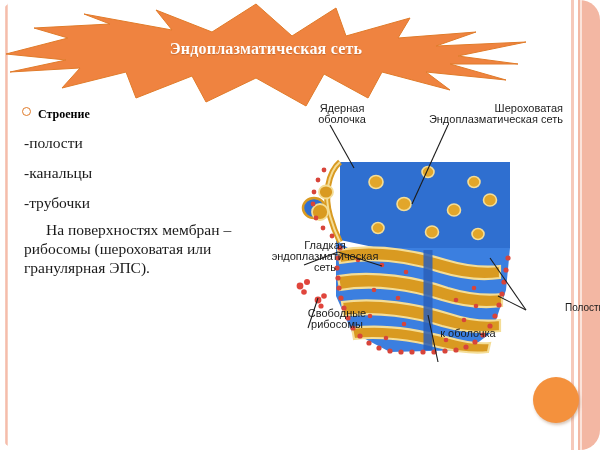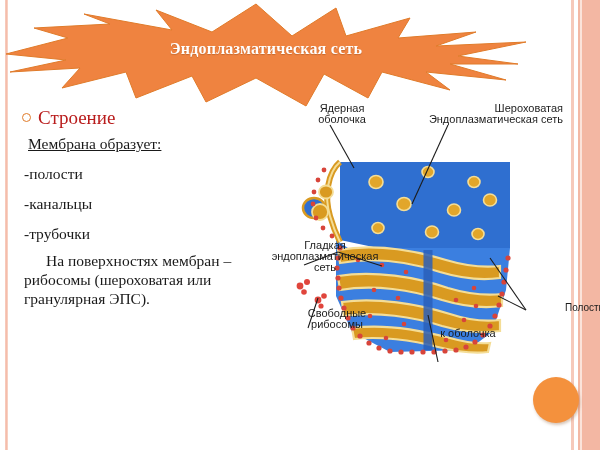--- a/index.html
+++ b/index.html
@@ -7,20 +7,21 @@
     padding: 0;
     background: #ffffff;
   }
   #slide {
     position: relative;
     width: 600px;
     height: 450px;
     background: #ffffff;
     overflow: hidden;
     font-family: "Liberation Serif", serif;
+    border-radius: 20px;
   }
 
   
   .edge-line-left {
     position: absolute;
     left: 5px; top: 0;
     width: 3px; height: 450px;
     background: linear-gradient(to right,#f7cfc2,#f5bdab,#f9d9cd);
   }
   .edge-band-right {
@@ -74,23 +75,23 @@
     display: inline-block;
     width: 7px; height: 7px;
     border: 1.4px solid #e07b2a;
     border-radius: 50%;
     flex: 0 0 auto;
     position: relative;
     top: -2px;
   }
   .head-text {
     font-family: "Liberation Serif", serif;
-    font-weight: normal;
-    font-size: 19px;
-    color: #b91c1c;
+    font-weight: bold;
+    font-size: 12px;
+    color: #000000;
   }
   .sub-underline {
     font-family: "Liberation Serif", serif;
     font-size: 15.5px;
     color: #1a1a1a;
     text-decoration: underline;
     margin: 2px 0 6px 6px;
     display: block;
   }
   .dash-item {
@@ -157,21 +158,20 @@
         200,100 186,74 130,96 120,70 56,86 74,66 4,70 60,58" fill="#ef8340" stroke="#e07b2a" stroke-width="1"></polygon>
     </svg>
     <div class="title-text">Эндоплазматическая сеть</div>
   </div>
 
   <div class="body-col">
     <div class="head-row">
       <span class="bullet-ring"></span>
       <span class="head-text">Строение</span>
     </div>
-    <span class="sub-underline">Мембрана образует:</span>
     <div class="dash-item">-полости</div>
     <div class="dash-item">-канальцы</div>
     <div class="dash-item">-трубочки</div>
     <p class="para">На поверхностях мембран – рибосомы (шероховатая или гранулярная ЭПС).</p>
   </div>
 
   <div class="diagram">
 
     <svg width="312" height="275" viewBox="0 0 312 275" aria-hidden="true">
       <defs>

